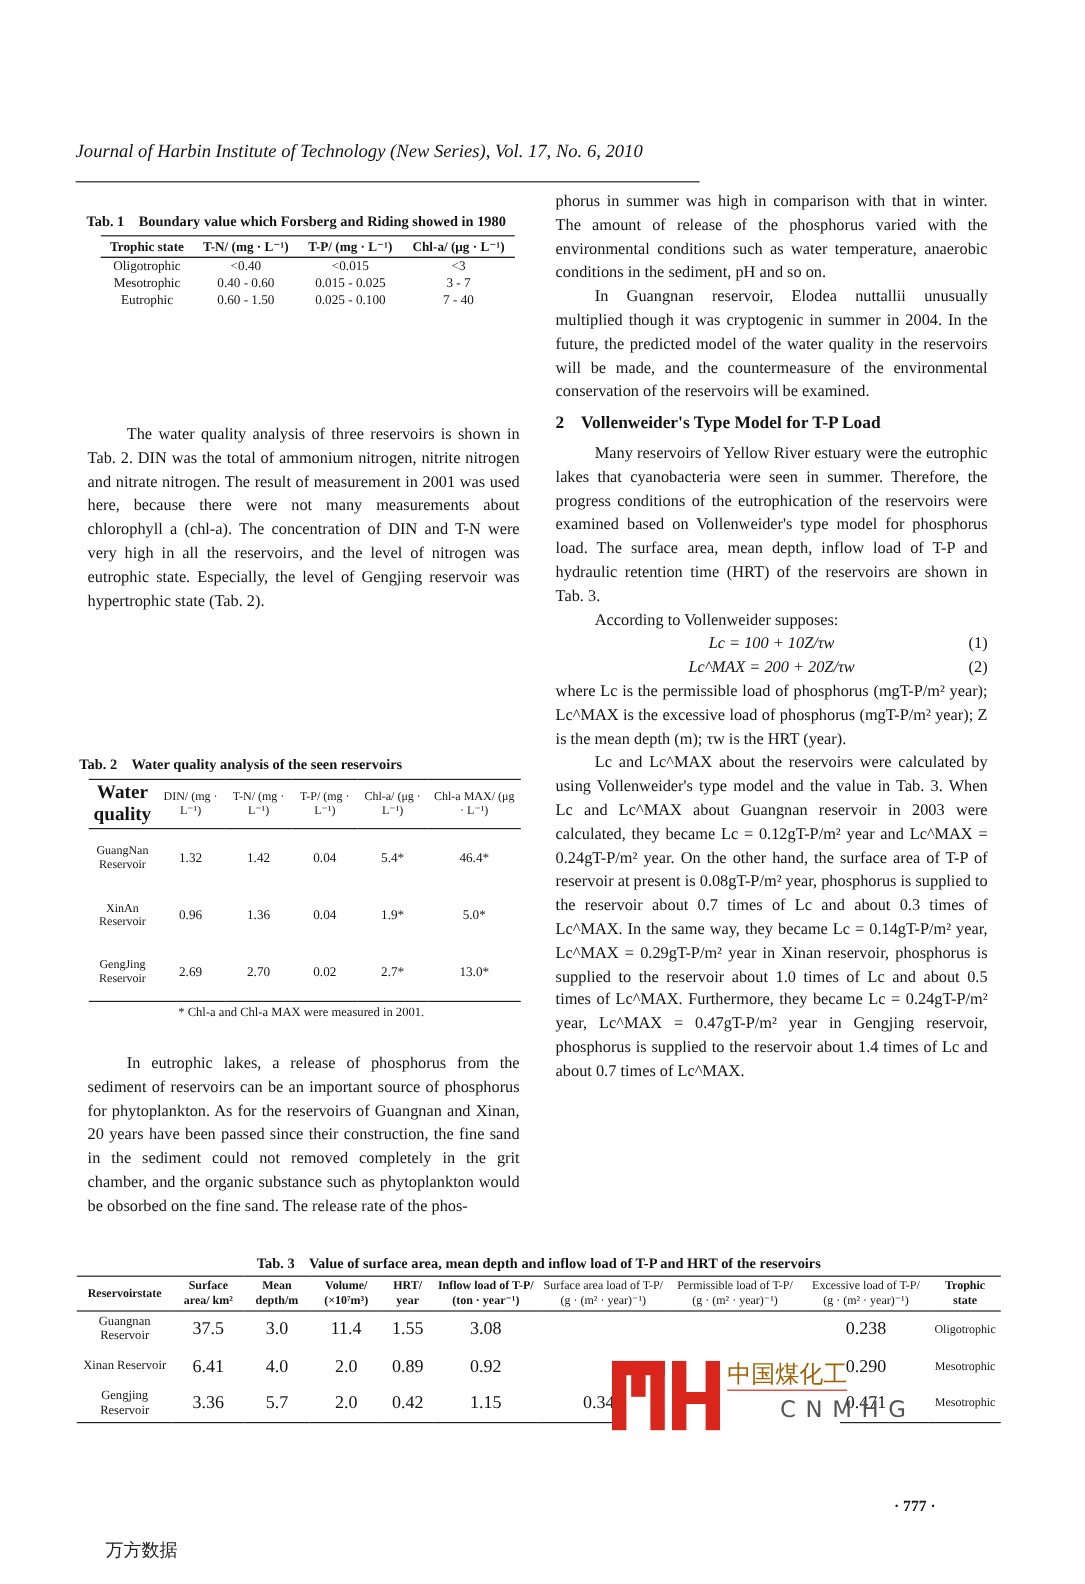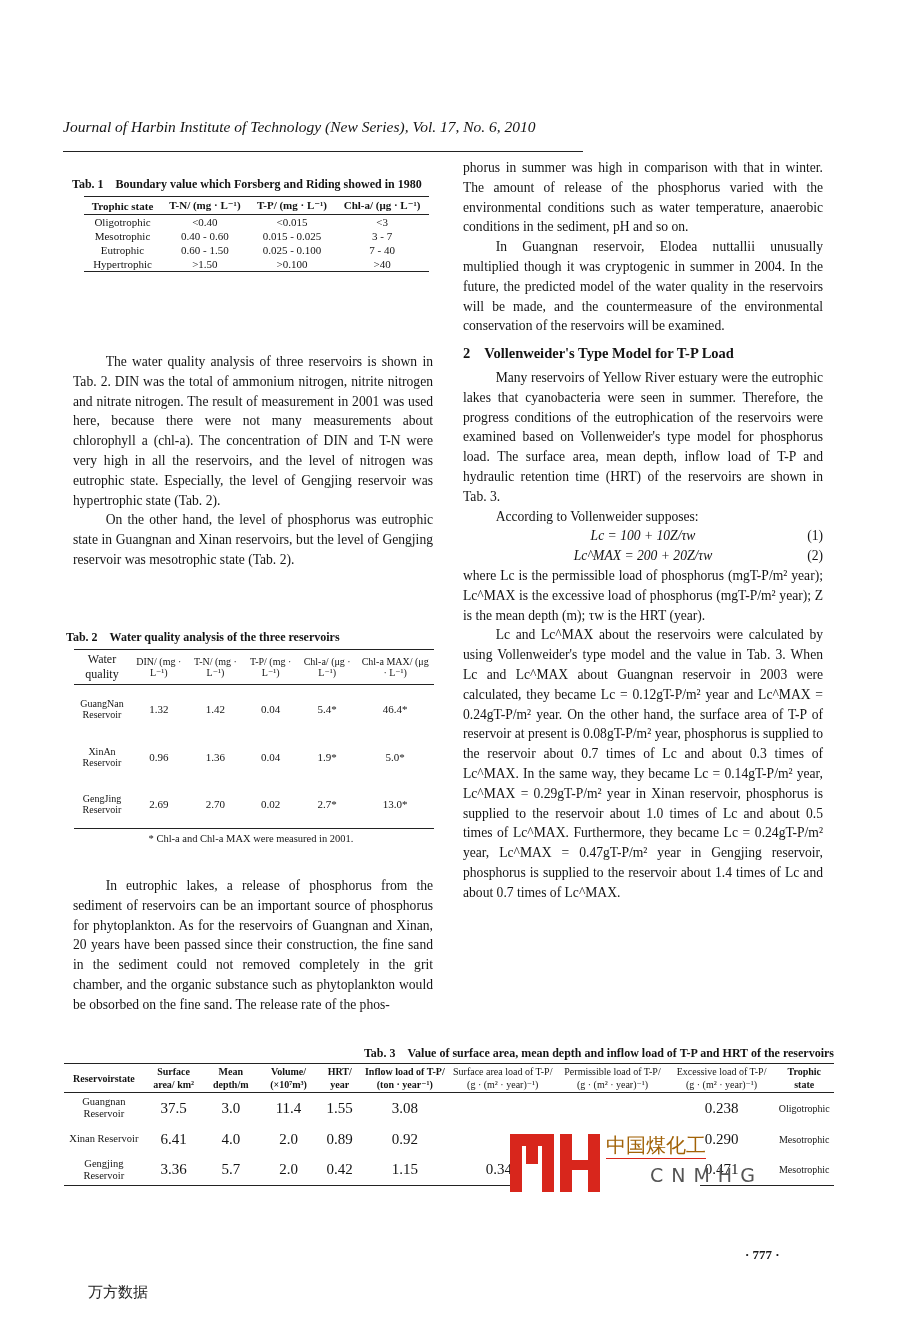--- a/index.html
+++ b/index.html
@@ -61,44 +61,37 @@
         <td>0.40 - 0.60</td>
         <td>0.015 - 0.025</td>
         <td>3 - 7</td>
       </tr>
       <tr>
         <td>Eutrophic</td>
         <td>0.60 - 1.50</td>
         <td>0.025 - 0.100</td>
         <td>7 - 40</td>
       </tr>
-      <tr class="rule-bot">
-        <td>Hypertrophic</td>
-        <td>&gt;1.50</td>
-        <td>&gt;0.100</td>
-        <td>&gt;40</td>
-      </tr>
     </tbody>
   </table>
 </div>
 
 <div class="abs col" style="left:73px; top:352px; width:360px;">
   <p class="ind">The water quality analysis of three reservoirs is shown in Tab. 2. DIN was the total of ammonium nitrogen, nitrite nitrogen and nitrate nitrogen. The result of measurement in 2001 was used here, because there were not many measurements about chlorophyll a (chl-a). The concentration of DIN and T-N were very high in all the reservoirs, and the level of nitrogen was eutrophic state. Especially, the level of Gengjing reservoir was hypertrophic state (Tab. 2).</p>
-  <p class="ind">On the other hand, the level of phosphorus was eutrophic state in Guangnan and Xinan reservoirs, but the level of Gengjing reservoir was mesotrophic state (Tab. 2).</p>
 </div>
 
 <div class="abs" style="left:66px; top:630px; width:370px;">
   <div class="caption" style="display:flex; gap:12px; ">
     <span>Tab. 2</span>
-    <span>Water quality analysis of the three reservoirs</span>
+    <span>Water quality analysis of the seen reservoirs</span>
   </div>
   <table class="t1" style="width:360px; margin-left:8px; margin-top:4px;">
     <thead>
       <tr class="rule-top rule-mid">
-        <th style="font-weight:normal; font-size:12px;">Water quality</th>
+        <th style="font-weight:bold; font-size:16px;">Water quality</th>
         <th style="font-weight:normal; font-size:10px;">DIN/ (mg · L⁻¹)</th>
         <th style="font-weight:normal; font-size:10px;">T-N/ (mg · L⁻¹)</th>
         <th style="font-weight:normal; font-size:10px;">T-P/ (mg · L⁻¹)</th>
         <th style="font-weight:normal; font-size:10px;">Chl-a/ (μg · L⁻¹)</th>
         <th style="font-weight:normal; font-size:10px;">Chl-a MAX/ (μg · L⁻¹)</th>
       </tr>
     </thead>
     <tbody>
       <tr style="height:48px;">
         <td style="font-size:10px; width:48px;">GuangNan Reservoir</td>
@@ -148,21 +141,21 @@
   </div>
   <div style="position:relative; text-align:center;">
     <span class="eq">Lc^MAX = 200 + 20Z/τw</span>
     <span class="eqnum">(2)</span>
   </div>
   <p>where Lc is the permissible load of phosphorus (mgT-P/m² year); Lc^MAX is the excessive load of phosphorus (mgT-P/m² year); Z is the mean depth (m); τw is the HRT (year).</p>
   <p class="ind">Lc and Lc^MAX about the reservoirs were calculated by using Vollenweider's type model and the value in Tab. 3. When Lc and Lc^MAX about Guangnan reservoir in 2003 were calculated, they became Lc = 0.12gT-P/m² year and Lc^MAX = 0.24gT-P/m² year. On the other hand, the surface area of T-P of reservoir at present is 0.08gT-P/m² year, phosphorus is supplied to the reservoir about 0.7 times of Lc and about 0.3 times of Lc^MAX. In the same way, they became Lc = 0.14gT-P/m² year, Lc^MAX = 0.29gT-P/m² year in Xinan reservoir, phosphorus is supplied to the reservoir about 1.0 times of Lc and about 0.5 times of Lc^MAX. Furthermore, they became Lc = 0.24gT-P/m² year, Lc^MAX = 0.47gT-P/m² year in Gengjing reservoir, phosphorus is supplied to the reservoir about 1.4 times of Lc and about 0.7 times of Lc^MAX.</p>
 </div>
 
 <div class="abs" style="left:64px; top:1046px; width:770px;">
-  <div class="caption" style="display:flex; gap:12px; justify-content:flex-end;">
+  <div class="caption" style="display:flex; gap:12px; justify-content:center;">
     <span>Tab. 3</span>
     <span>Value of surface area, mean depth and inflow load of T-P and HRT of the reservoirs</span>
   </div>
   <table class="t3" style="width:770px; margin-top:2px;">
     <thead>
       <tr class="rule-top rule-mid">
         <th>Reservoirstate</th>
         <th>Surface area/ km²</th>
         <th>Mean depth/m</th>
         <th>Volume/ (×10⁷m³)</th>

